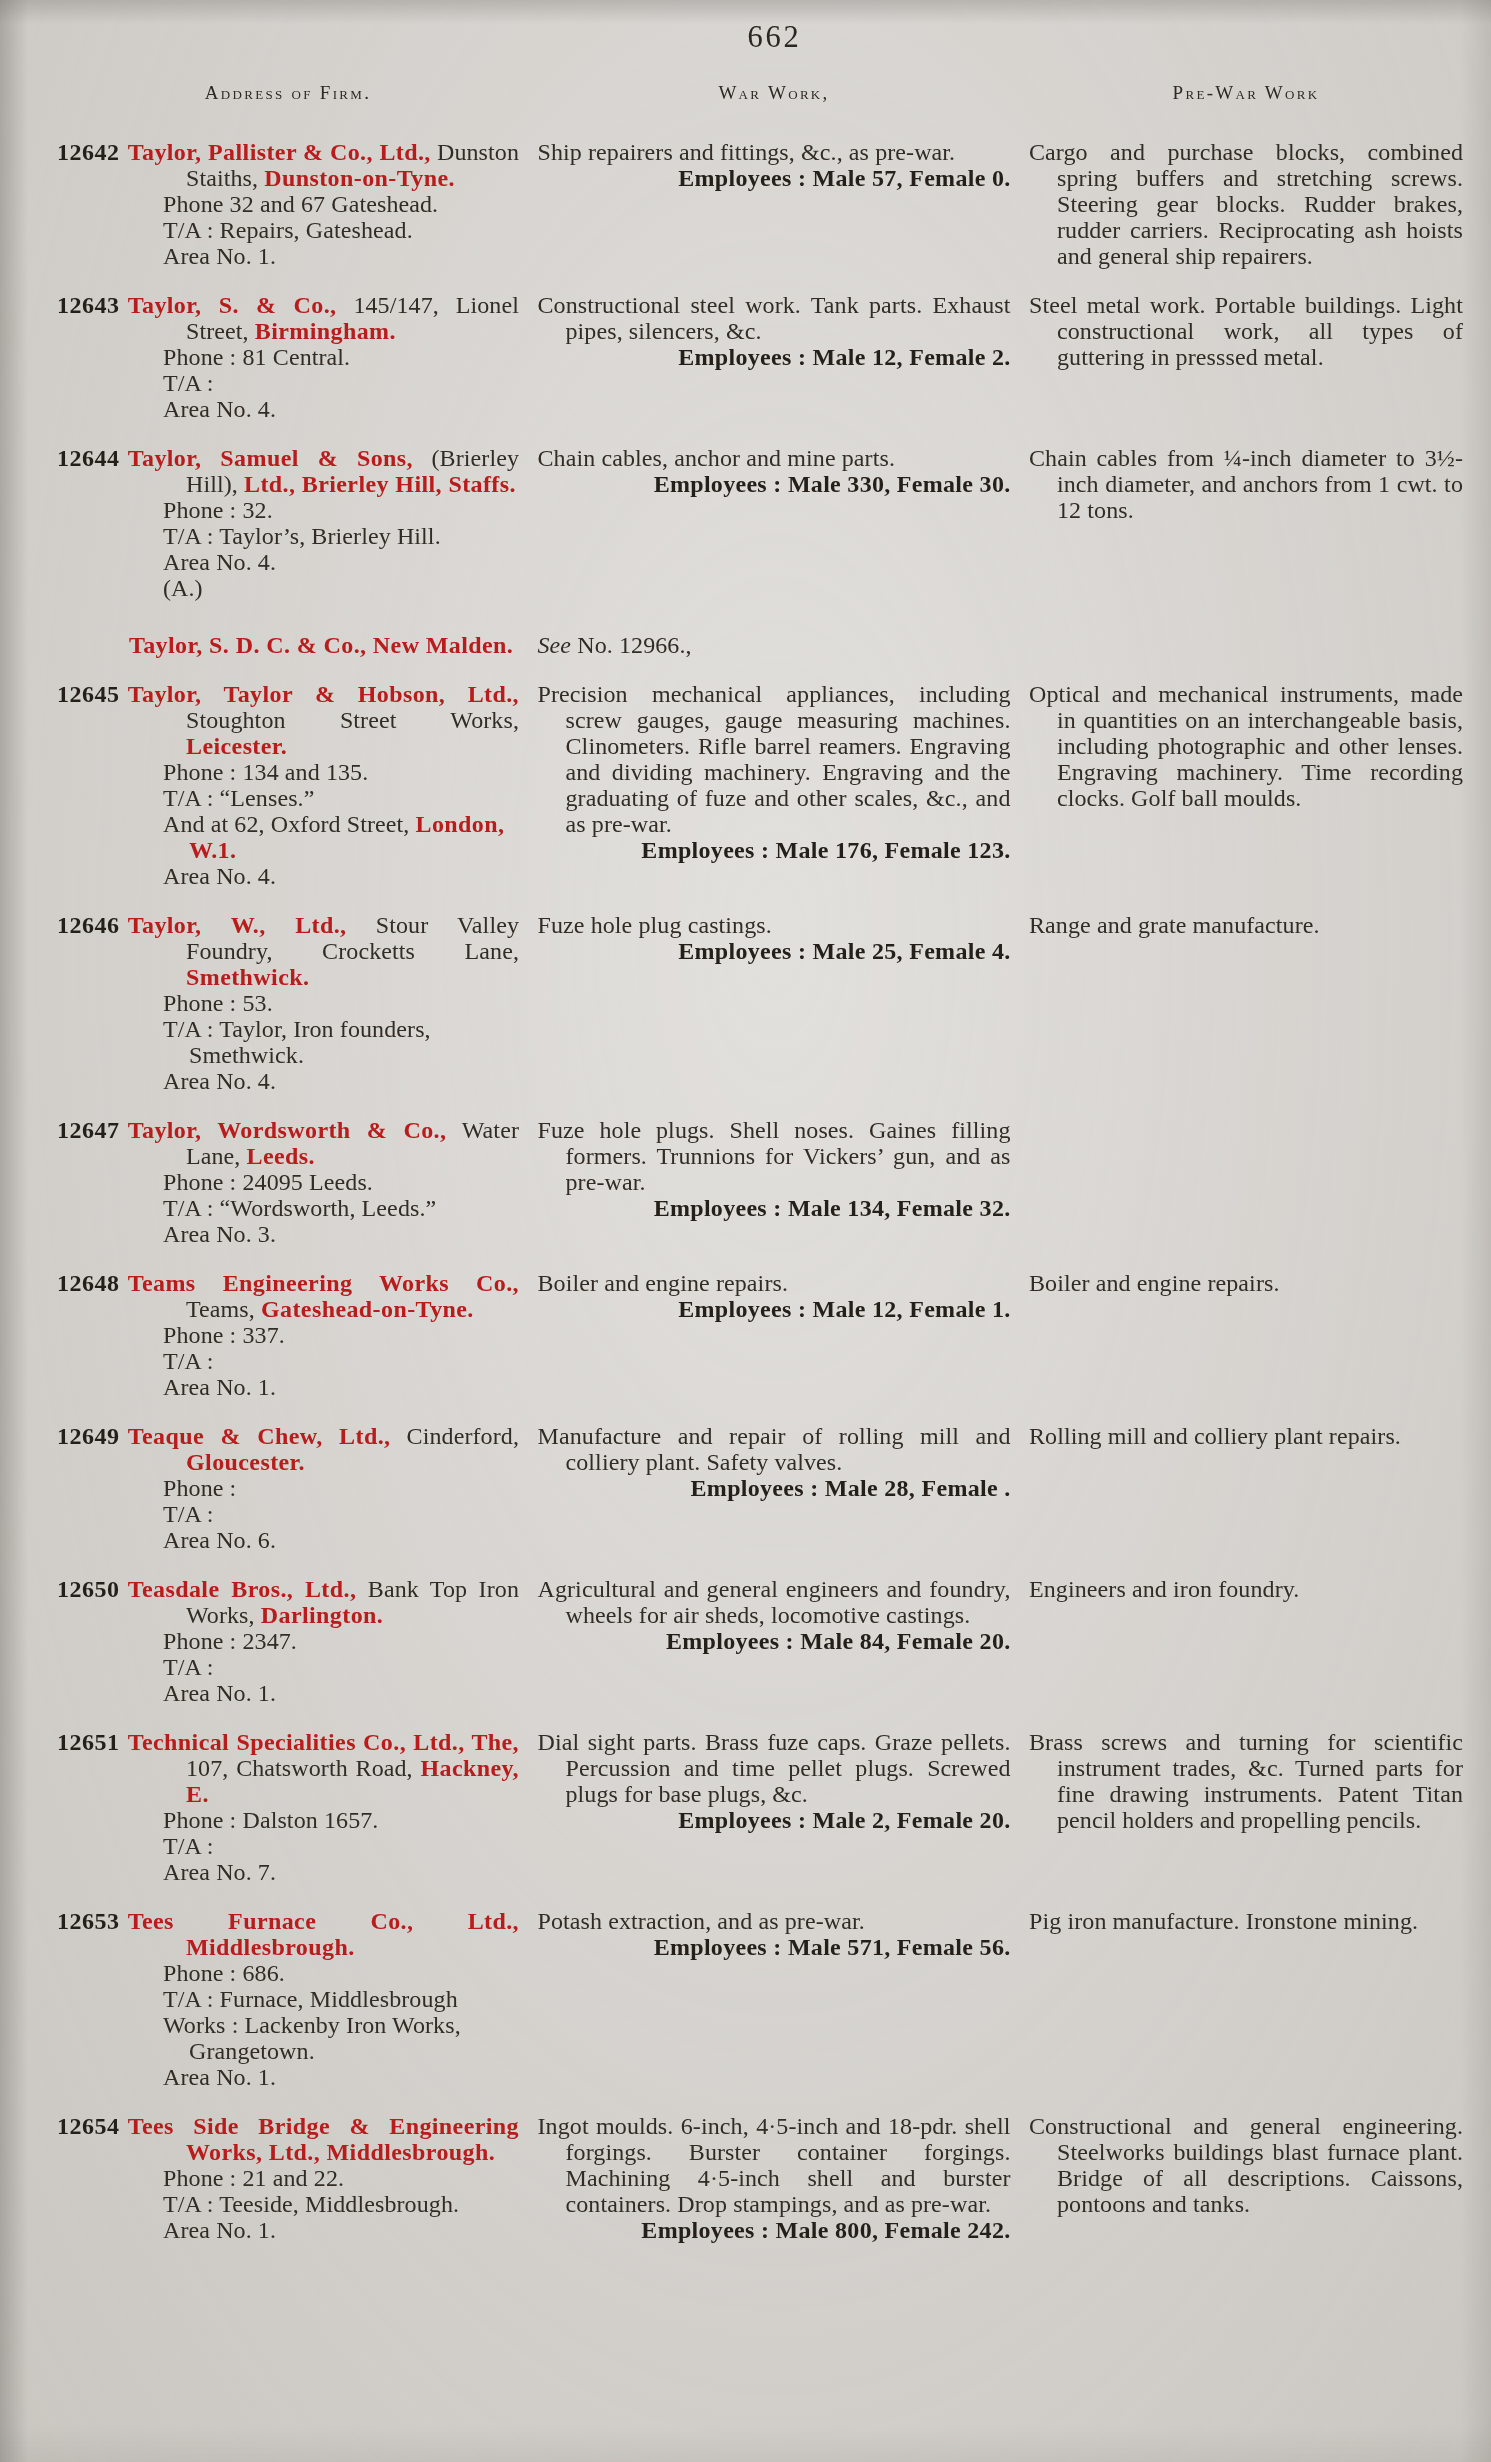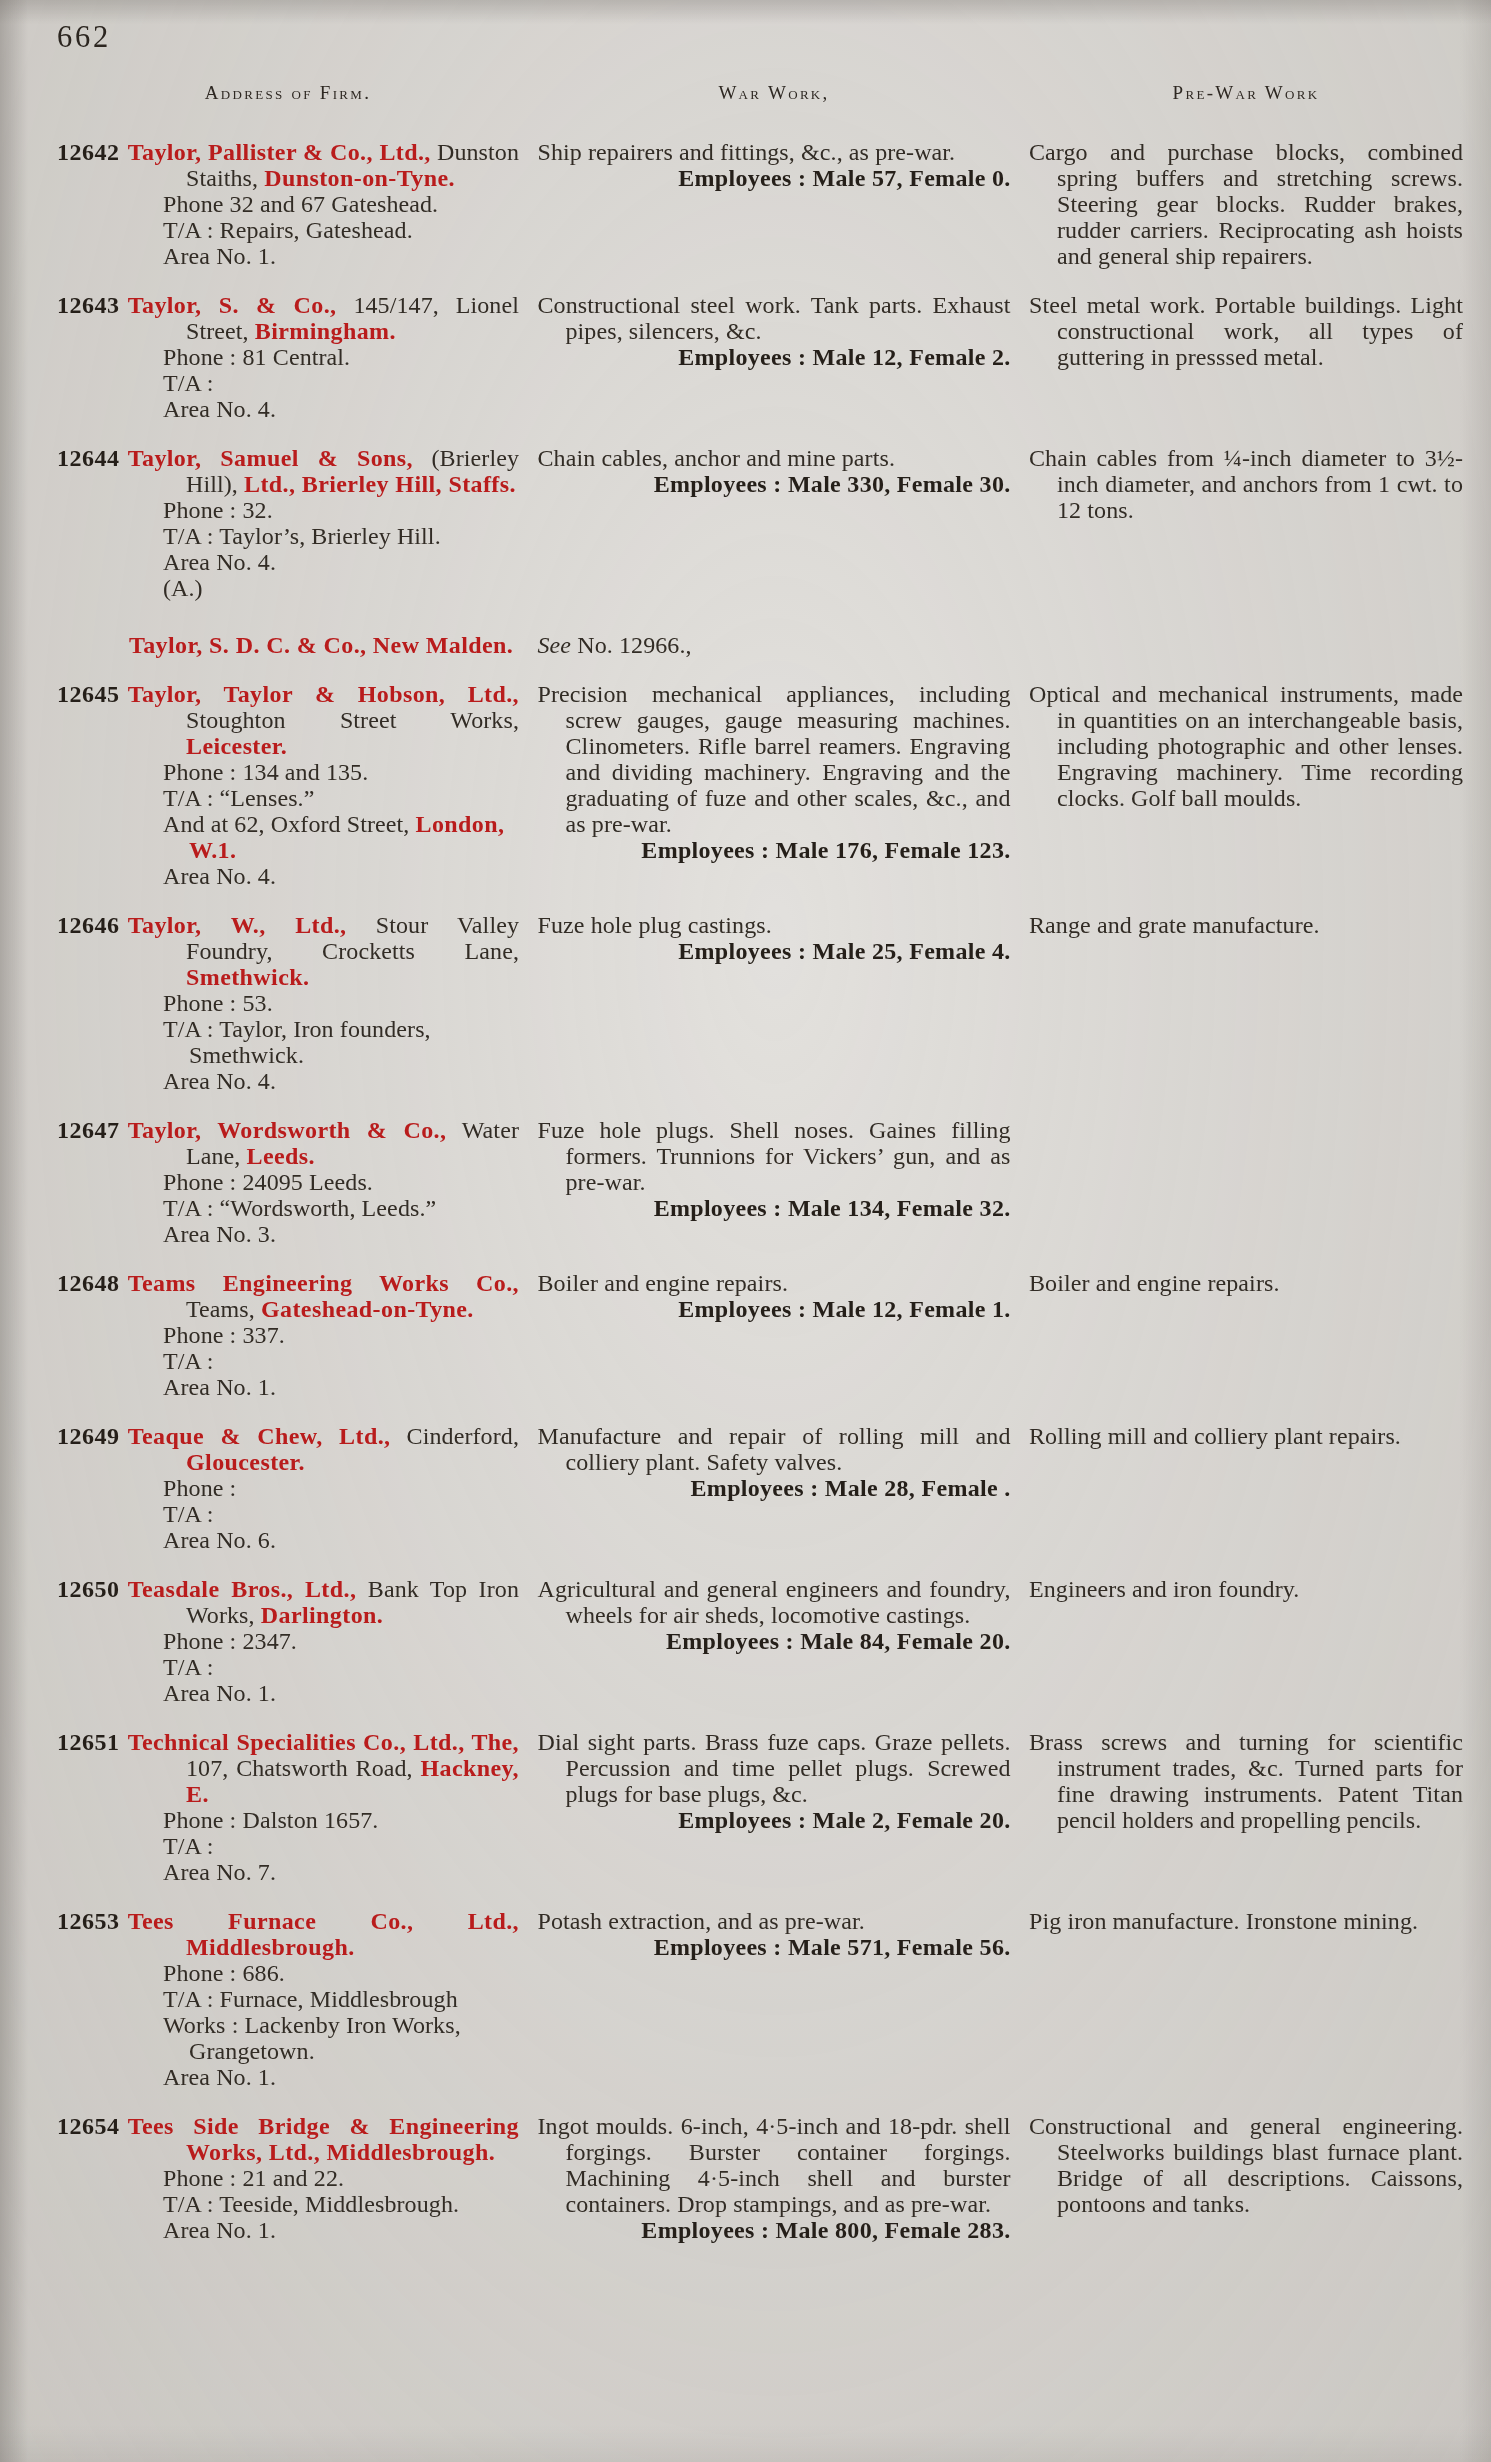--- a/index.html
+++ b/index.html
@@ -12,21 +12,21 @@
       linear-gradient(90deg, rgba(110,105,100,0.38) 0px, rgba(110,105,100,0.0) 28px),
       linear-gradient(180deg, rgba(110,105,100,0.30) 0px, rgba(110,105,100,0.0) 24px),
       linear-gradient(270deg, rgba(120,115,110,0.20) 0px, rgba(120,115,110,0.0) 31px),
       linear-gradient(0deg, rgba(120,115,110,0.12) 0px, rgba(120,115,110,0.0) 37px),
       radial-gradient(ellipse at 52% 38%, rgba(255,255,255,0.30), rgba(90,85,80,0.10));
     font-size:24px;line-height:26px;
     letter-spacing:0.1px;
   }
   .sheet{padding:18.5px 0 0 57px;}
   .page-number{
-    width:1435px;text-align:left;font-size:30.5px;line-height:37px;
+    width:1435px;text-align:center;font-size:30.5px;line-height:37px;
     letter-spacing:2.8px;margin-bottom:24px;color:#2c2620;
   }
   .headers{
     display:grid;grid-template-columns:462px 473px 434px;column-gap:18.5px;
     margin-bottom:33px;
   }
   .headers .h{
     text-align:center;font-variant:small-caps;font-size:19px;
     letter-spacing:2.3px;color:#2e2822;
   }
@@ -246,21 +246,21 @@
 
   <div class="entry">
     <div class="addr">
       <p class="name"><span class="num">12654</span><span class="bseg">Tees Side Bridge &amp; Engineering Works, Ltd., Middlesbrough.</span></p>
     <p class="detail"><span>Phone :  21 and 22.</span></p>
           <p class="detail"><span>T/A :  Teeside, Middlesbrough.</span></p>
           <p class="detail"><span>Area No. 1.</span></p>
         </div>
     <div class="war">
           <p class="body"><span>Ingot moulds.   6-inch, 4·5-inch and 18-pdr. shell forgings.   Burster container forgings.   Machining 4·5-inch shell and burster containers.   Drop stampings, and as pre-war.</span></p>
-          <p class="employees">Employees :  Male 800, Female 283.</p>
+          <p class="employees">Employees :  Male 800, Female 242.</p>
         </div>
     <div class="prewar">
           <p class="body"><span>Constructional and general engineering.   Steelworks buildings blast furnace plant.  Bridge of all descriptions.   Caissons, pontoons and tanks.</span></p>
         </div>
   </div>
 </div>
 </div>
 
 
 </body></html>

